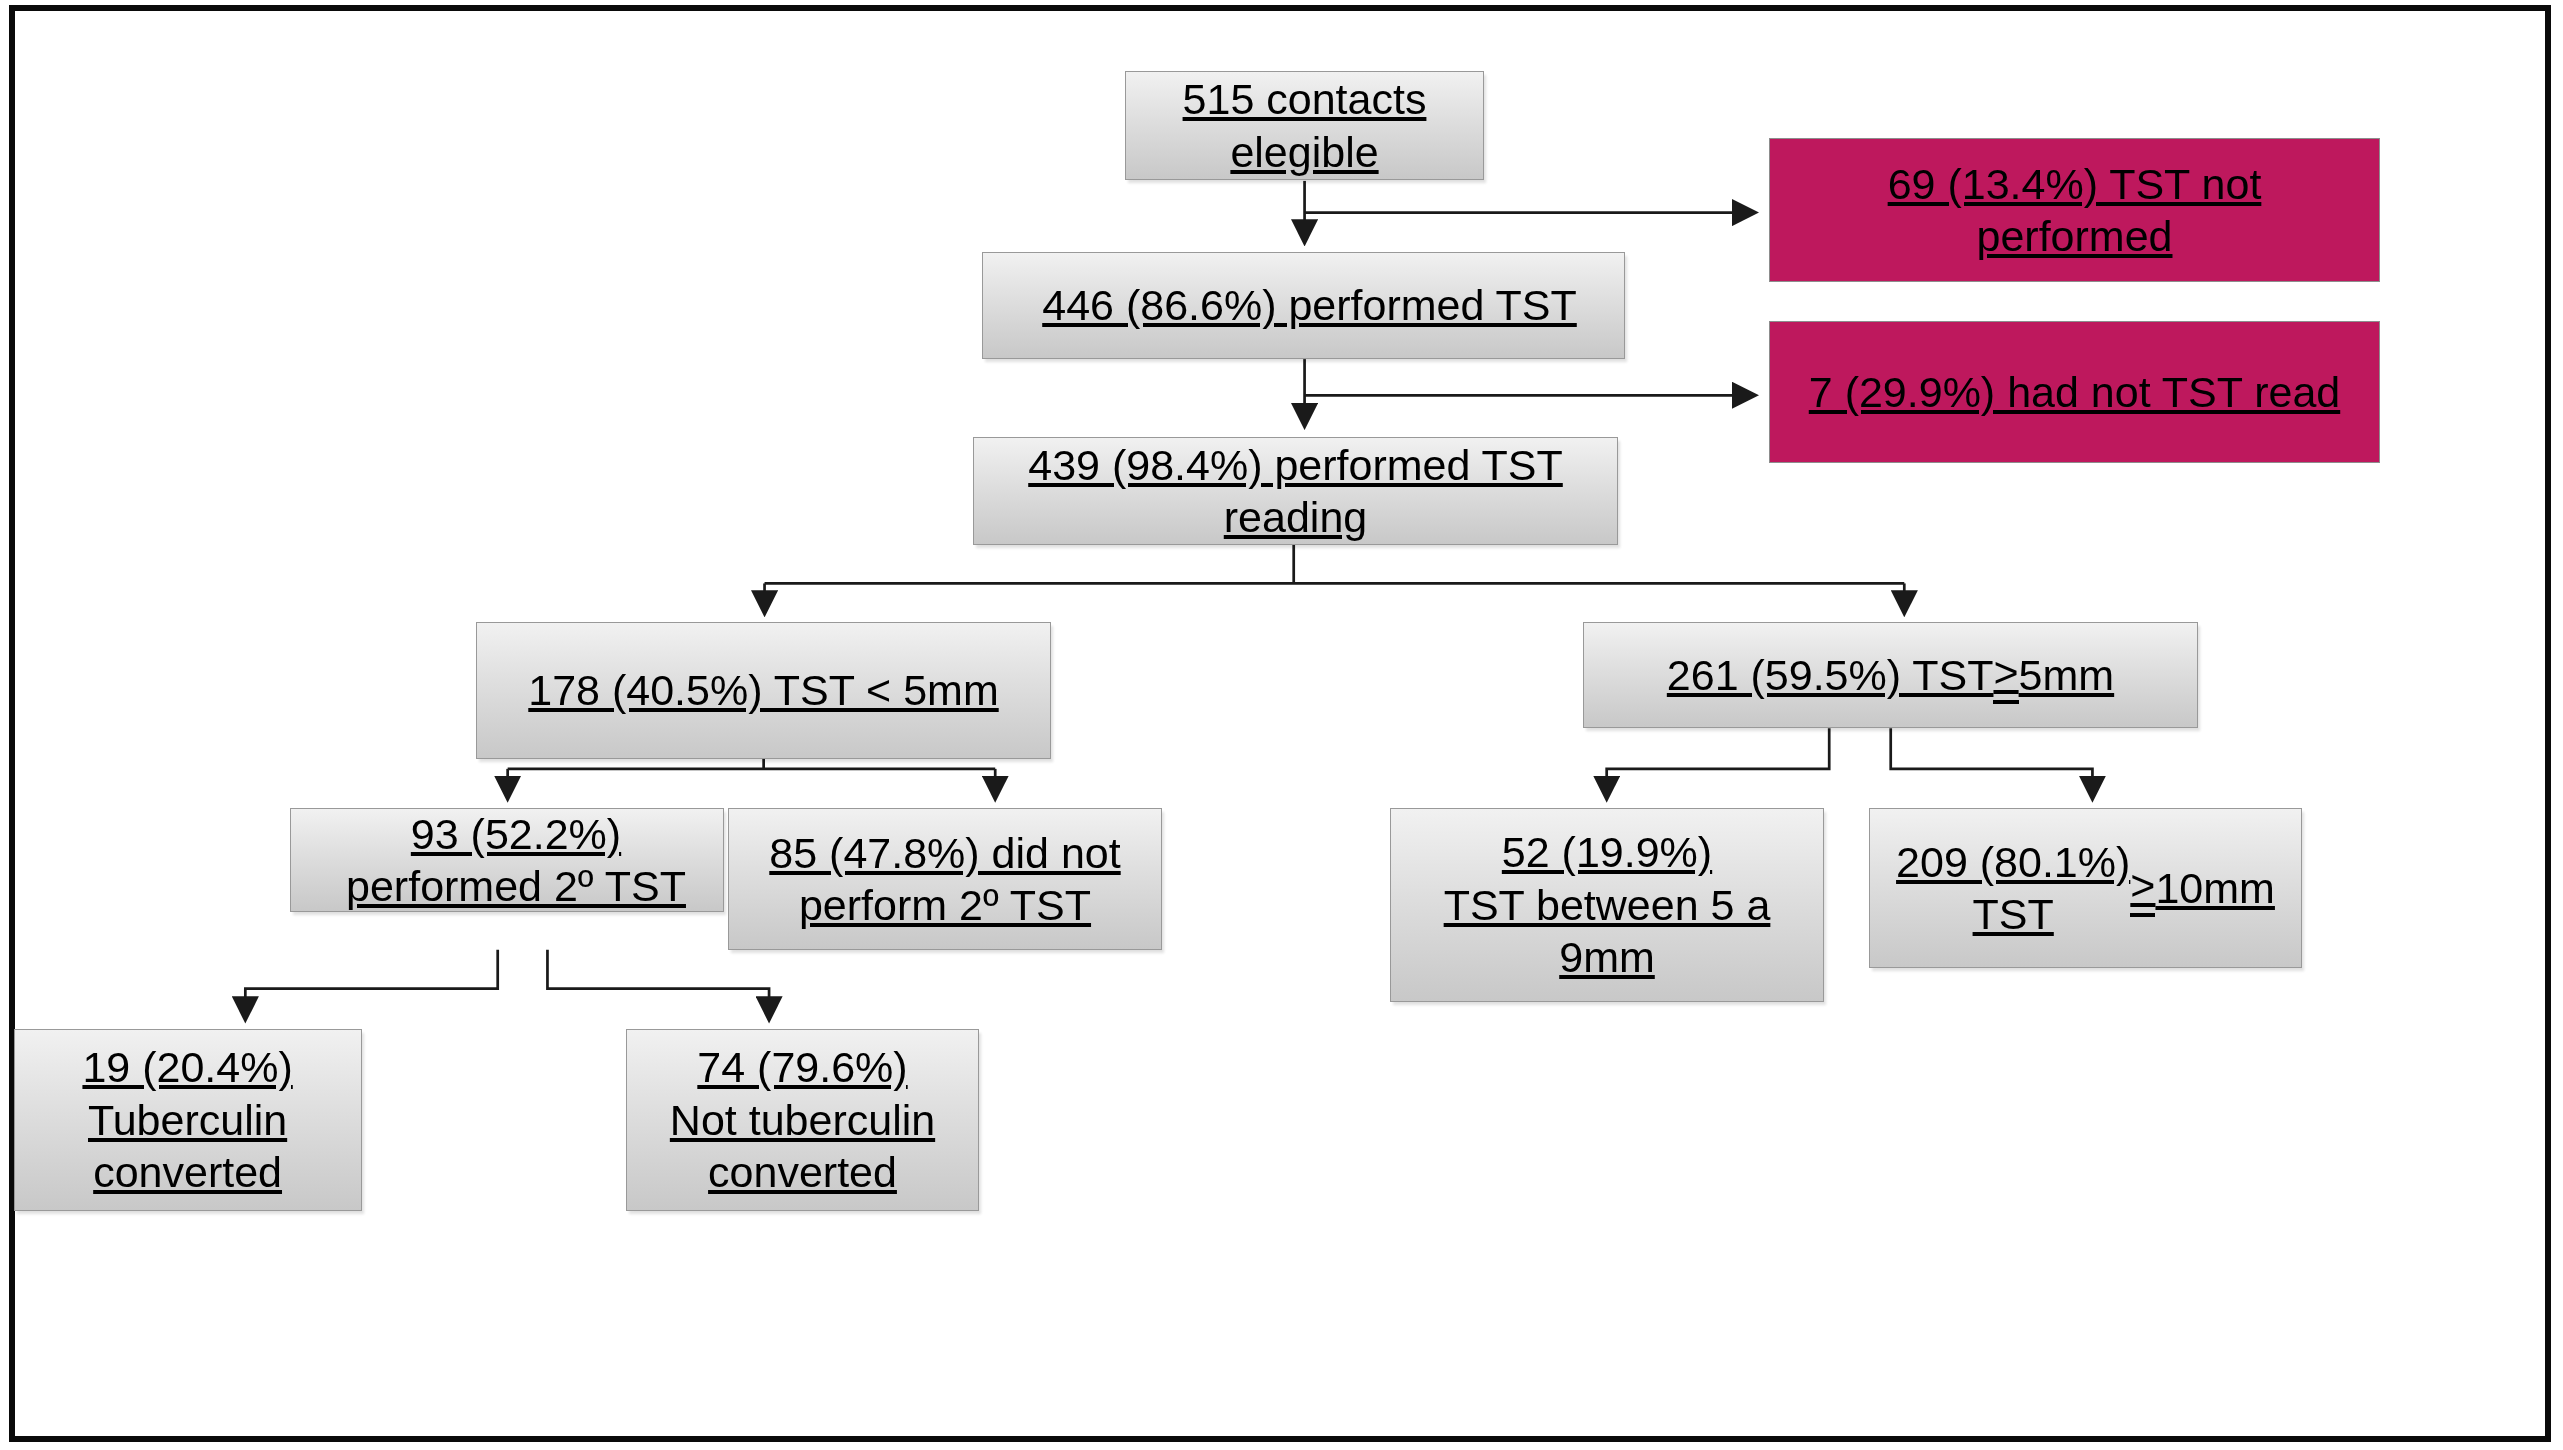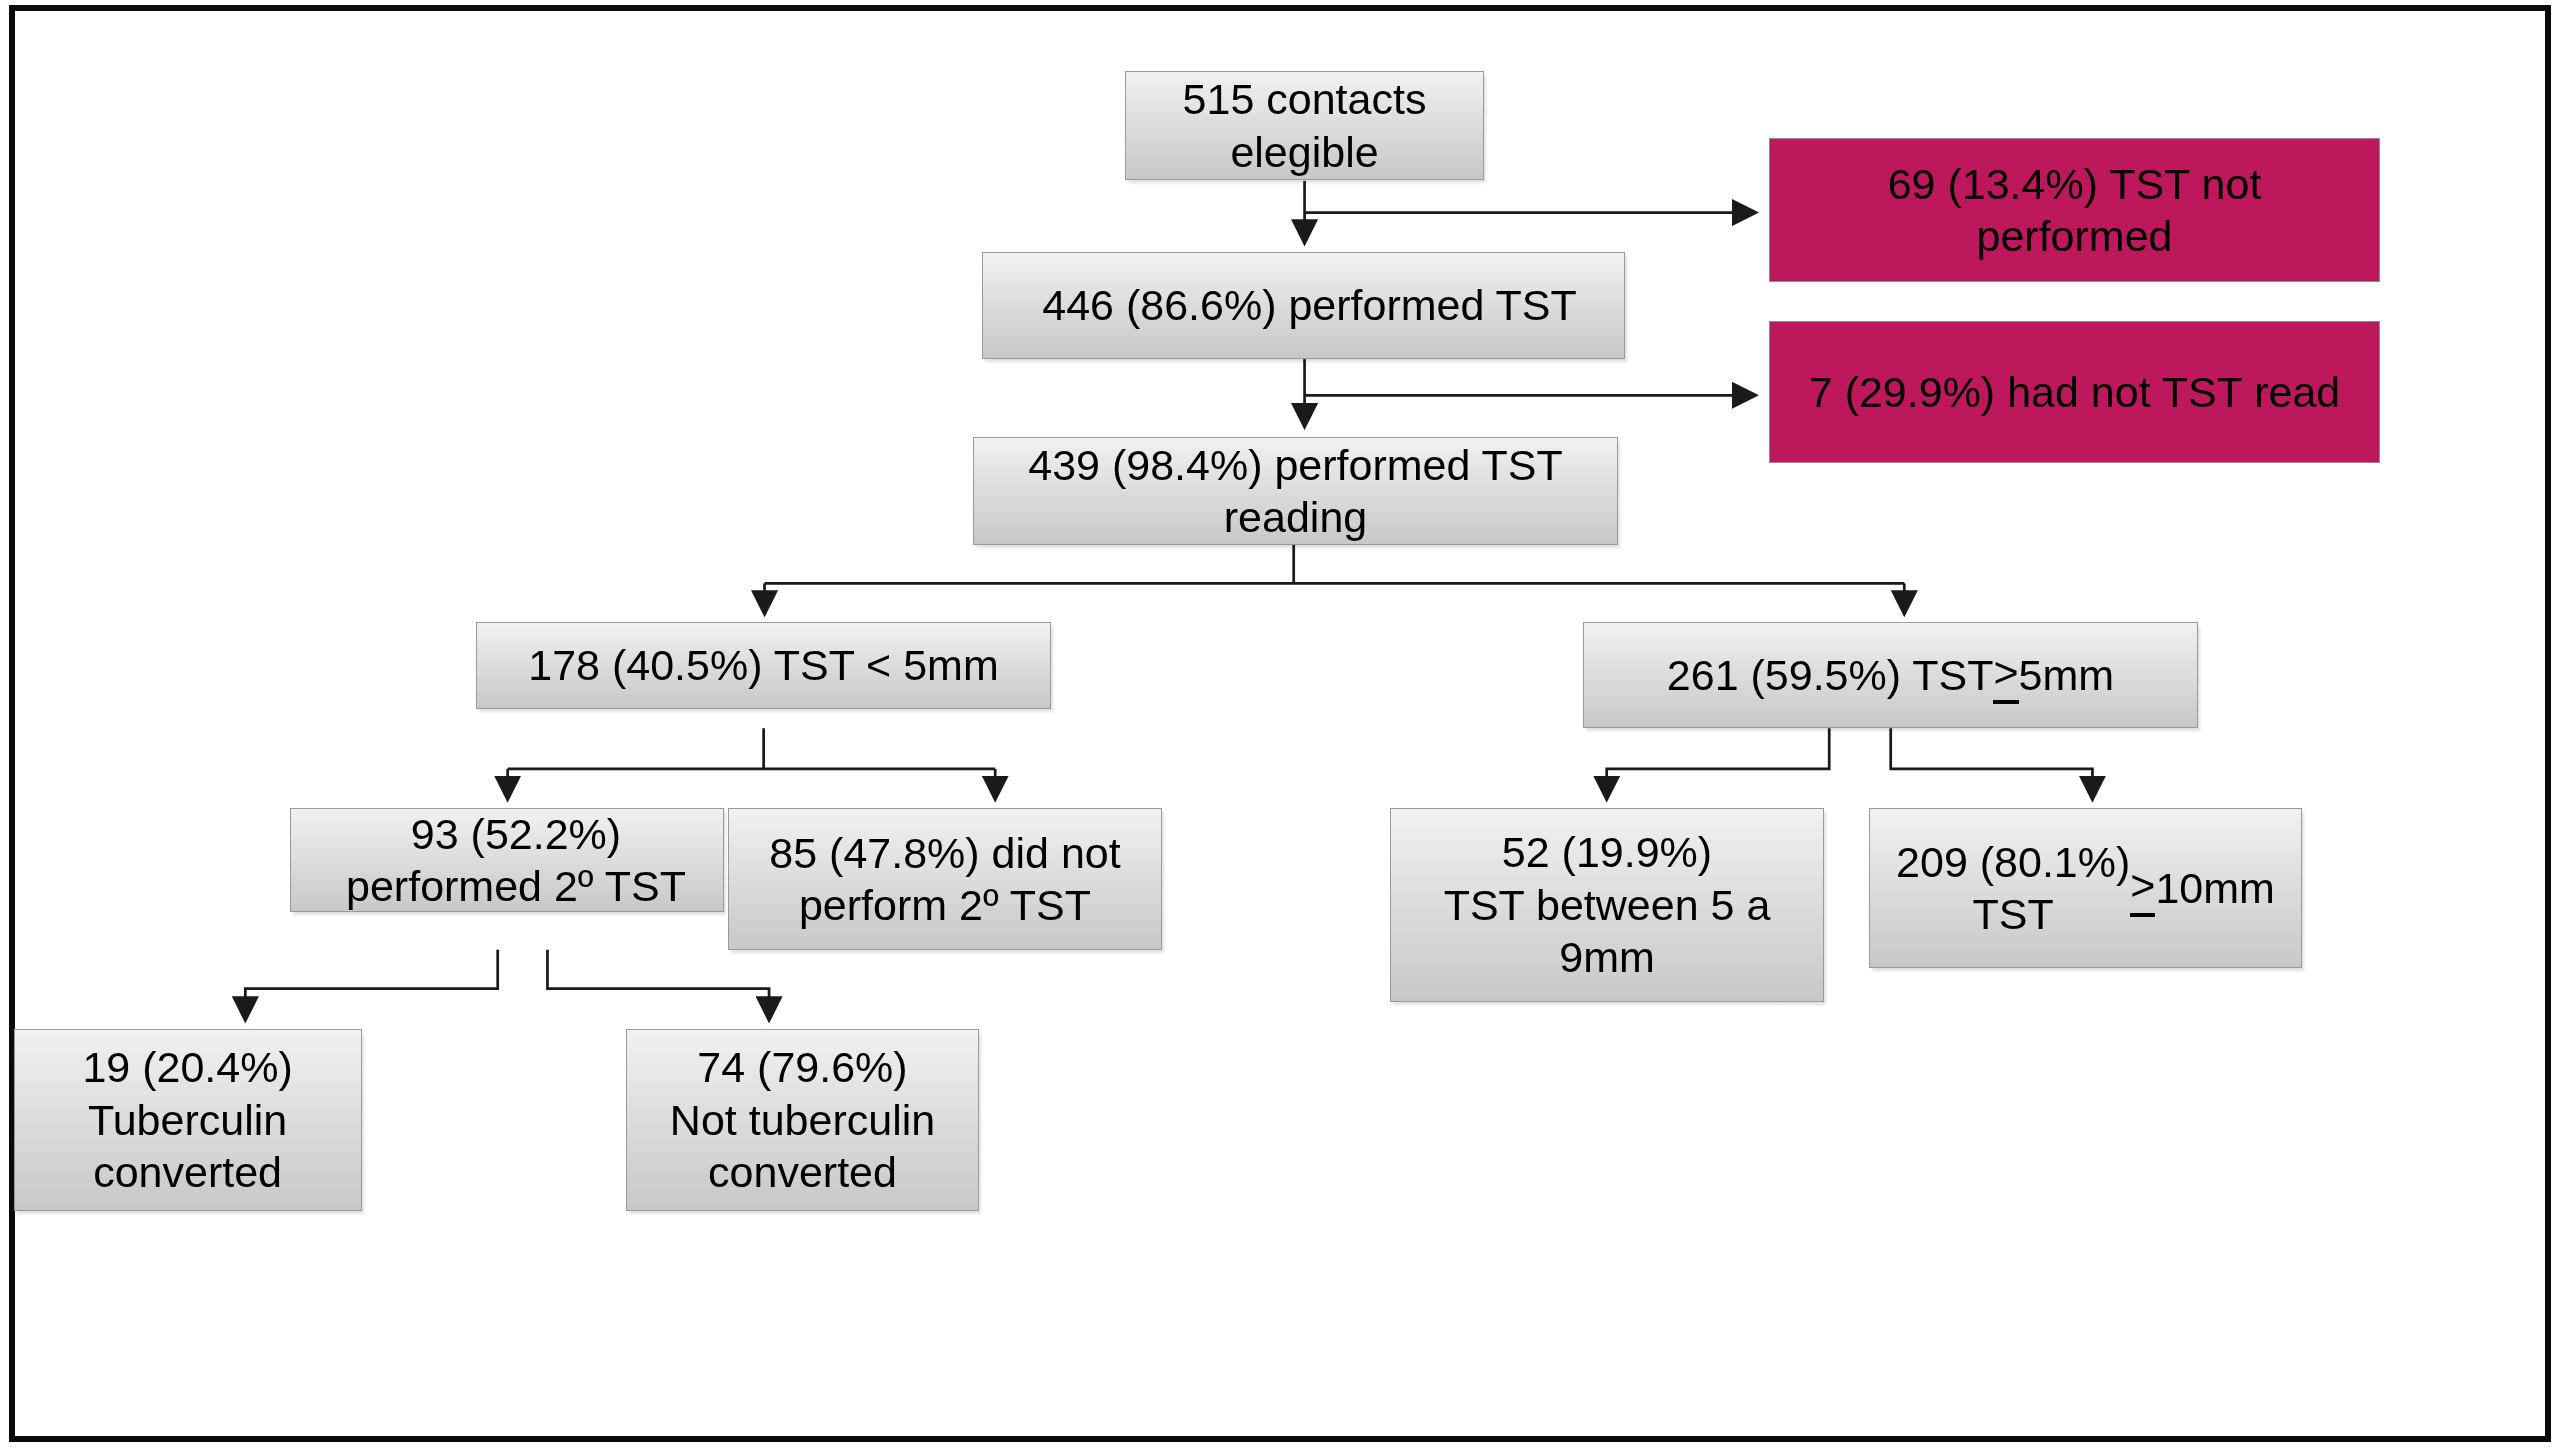--- a/index.html
+++ b/index.html
@@ -19,40 +19,41 @@
   .connectors {
     position:absolute; left:0; top:0;
     width:2563px; height:1450px;
   }
   .node {
     position:absolute;
     display:flex; align-items:center; justify-content:center;
     text-align:center;
     font-size:43px; line-height:1.22; color:#000;
     box-sizing:border-box;
+    text-decoration:underline;
   }
   .gray {
     background:linear-gradient(180deg,#f1f1f1 0%,#dedede 45%,#c8c8c8 100%);
     border:1.8px solid #999999;
     box-shadow:2.7px 3.6px 2.7px rgba(0,0,0,0.12);
   }
   .white {
     background:#be185d;
     border:1.8px solid #8d8d8d;
   }
   
   .geq { border-bottom:4.5px solid #000; padding-bottom:1.8px; }
 
   
   #n-eligible      { left:1125px; top:71px;   width:359px; height:109px; }
   #n-notperformed  { left:1769px; top:138px;  width:611px; height:144px; }
   #n-performedtst  { left:982px; top:252px;  width:643px; height:107px;padding-left:12px; }
   #n-notread       { left:1769px; top:321px;  width:611px; height:142px; }
   #n-reading       { left:973px; top:437px;  width:645px; height:108px; }
-  #n-lt5           { left:476px;  top:622px;  width:575px; height:87px; }
+  #n-lt5           { left:476px;  top:622px;  width:575px; height:137px; }
   #n-ge5           { left:1583px; top:622px;  width:615px; height:106px; }
   #n-second        { left:290px;  top:808px;  width:434px; height:104px;padding-left:18px; }
   #n-nosecond      { left:728px;  top:808px;  width:434px; height:142px; }
   #n-between       { left:1390px; top:808px;  width:434px; height:194px; }
   #n-ge10          { left:1869px; top:808px;  width:433px; height:160px; }
   #n-converted     { left:13.6px;   top:1029px; width:348px; height:182px; }
   #n-notconverted  { left:626px;  top:1029px; width:353px; height:182px; }
 </style>
 </head>
 <body>

